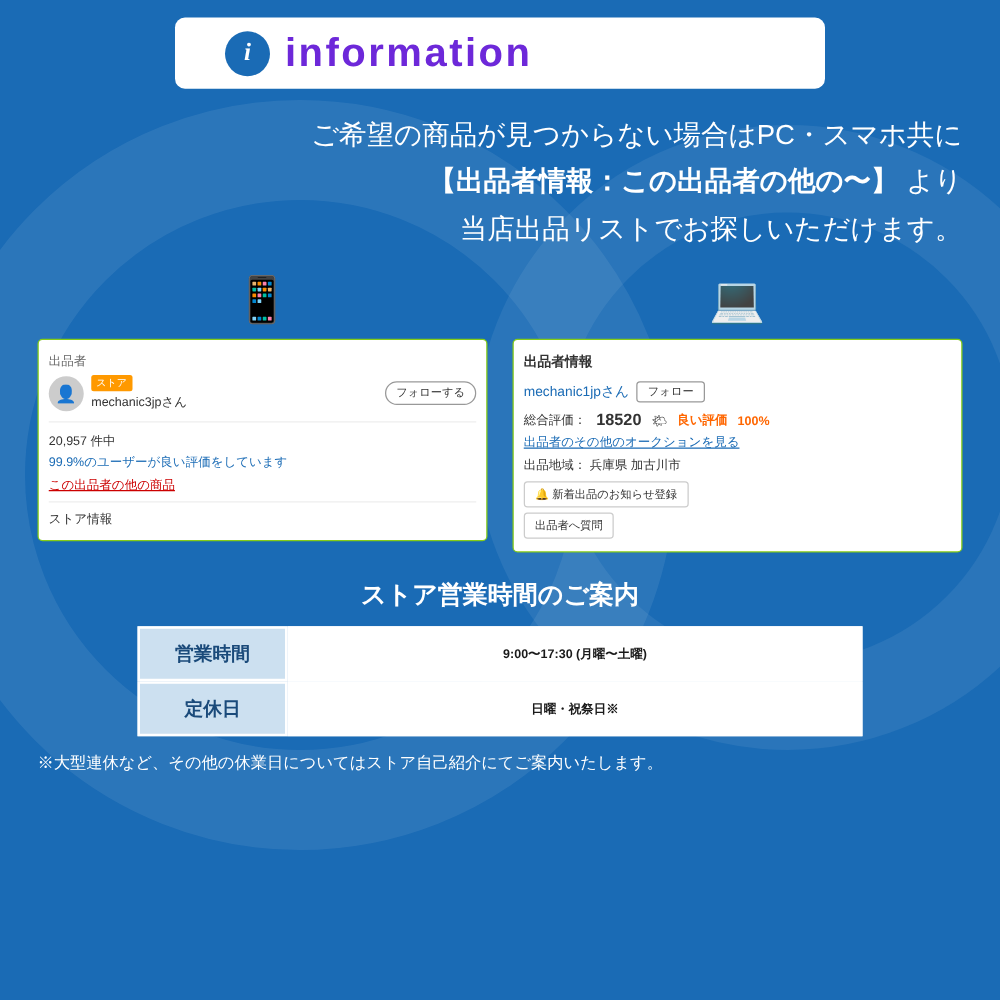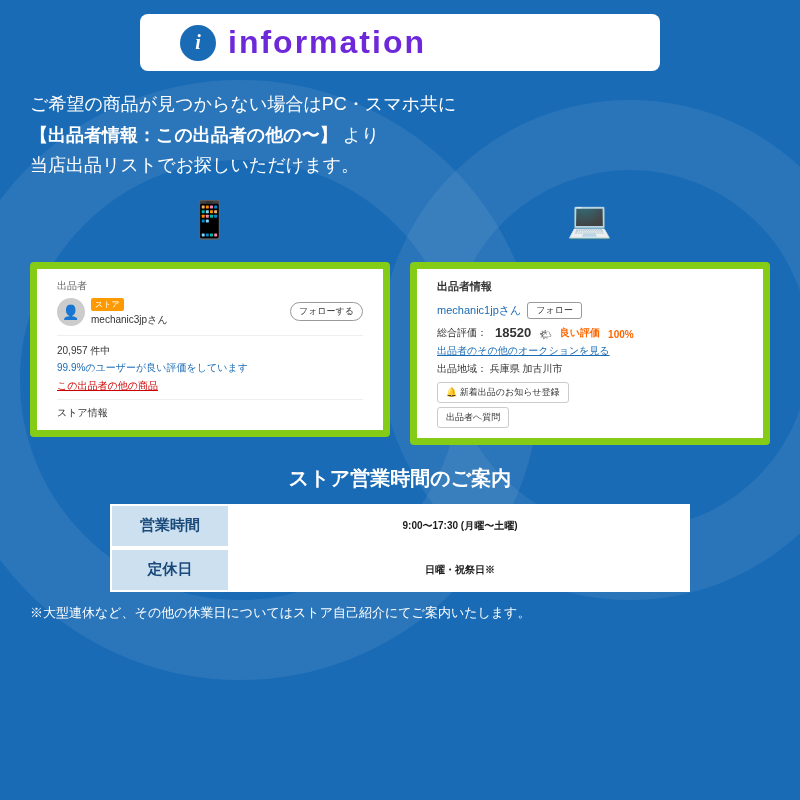--- a/index.html
+++ b/index.html
@@ -78,23 +78,23 @@
     .info-title {
       font-size: 32px;
       font-weight: bold;
       color: #6d28d9;
       letter-spacing: 2px;
     }
 
     
     .description {
       color: white;
-      font-size: 18px;
+      font-size: 22px;
       line-height: 1.7;
-      text-align: left;
+      text-align: right;
       margin-bottom: 18px;
       width: 100%;
       padding: 0 10px;
     }
 
     .description .highlight {
       font-weight: bold;
     }
 
     
@@ -115,27 +115,26 @@
       gap: 6px;
     }
 
     .device-icon {
       font-size: 36px;
       margin-bottom: 4px;
     }
 
     .screenshot-box {
       background: white;
-      border: 7px solid #84cc16;
+      border: 1px solid #84cc16;
       border-radius: 4px;
       width: 100%;
-      padding: 10px 20px;
+      padding: 10px 8px;
       font-size: 11px;
       color: #333;
-      margin-top: 11px;
     }
 
     
     .screenshot-mobile .seller-section {
       border-bottom: 1px solid #eee;
       padding-bottom: 8px;
       margin-bottom: 8px;
     }
     .screenshot-mobile .seller-label {
       font-size: 10px;

